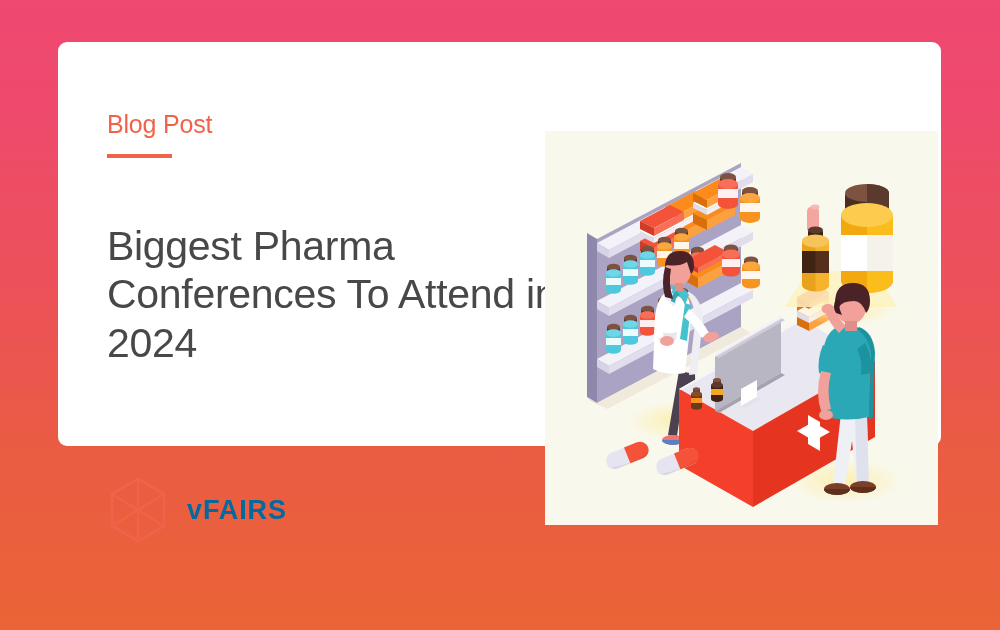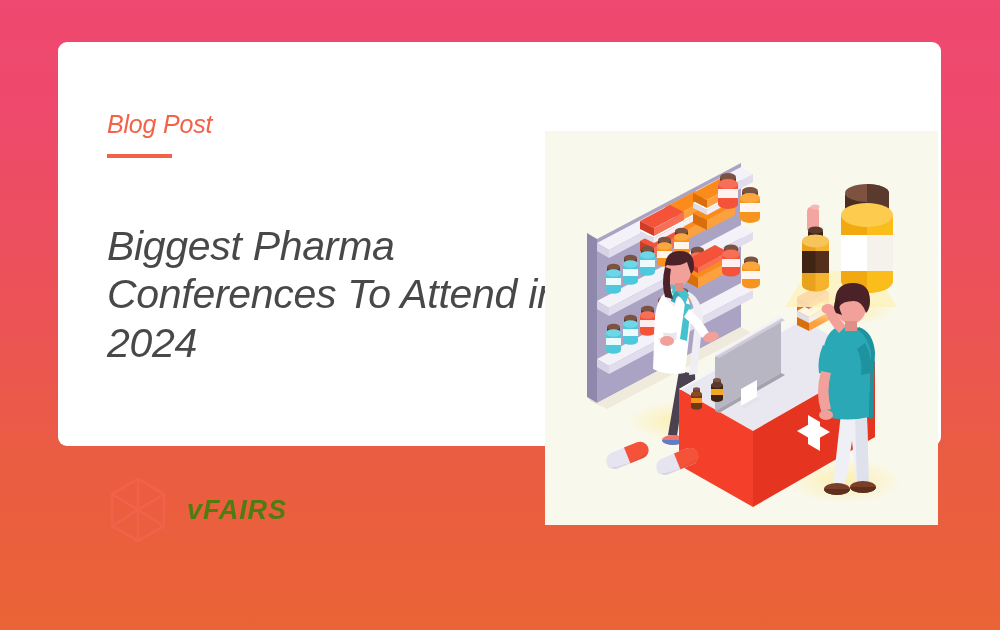--- a/index.html
+++ b/index.html
@@ -16,21 +16,20 @@
     background:linear-gradient(180deg,#ef4871 0%,#ee4a6c 18%,#ec5257 48%,#ea5c43 72%,#ea6436 100%);
   }
 
   
   #card {
     position:absolute;
     left:58px; top:42px;
     width:883px; height:404px;
     background:#ffffff;
     border-radius:9px;
-    font-style:italic;
   }
 
   
   #left-col {
     position:absolute;
     left:49px; top:70px;
     width:470px;
   }
 
   #kicker {
@@ -62,21 +61,21 @@
     position:absolute;
     left:49px; top:434px;
     display:flex;
     align-items:center;
     gap:18px;
   }
   #logo-mark { width:62px; height:68px; display:block; }
   #logo-word {
     font-size:27px;
     font-weight:bold;
-    color:#4d7c0f;
+    color:#0369a1;
     letter-spacing:0.9px;
   }
 
   
   #illus-panel {
     position:absolute;
     left:487px; top:89px;
     width:393px; height:394px;
     background:#f9f8ec;
     overflow:hidden;

